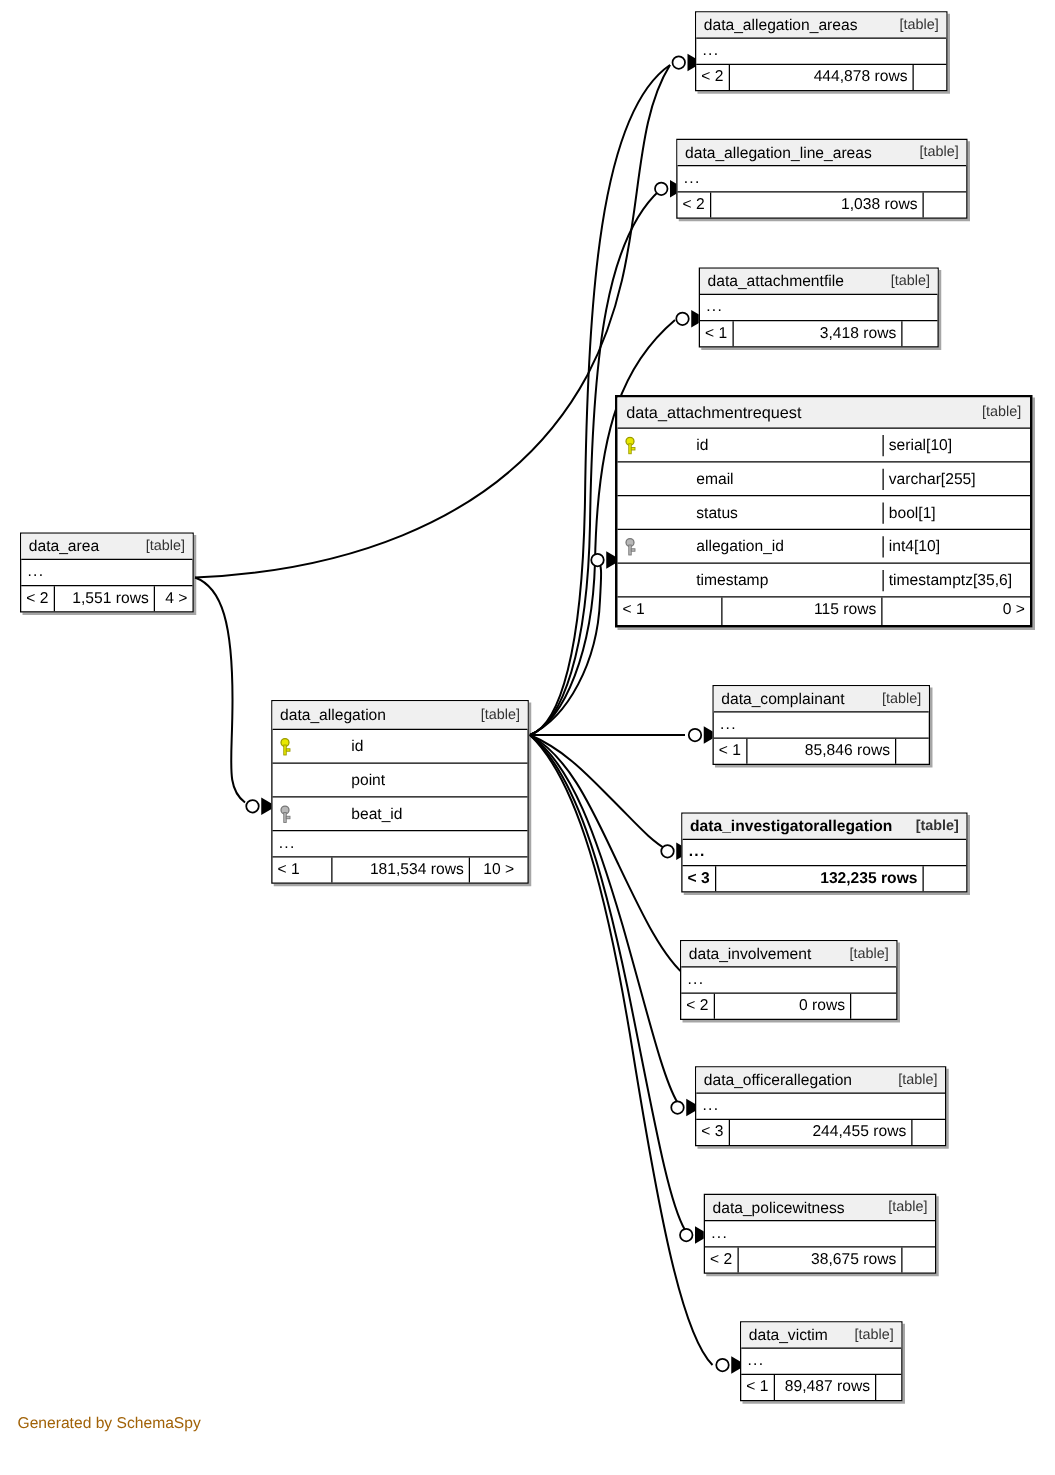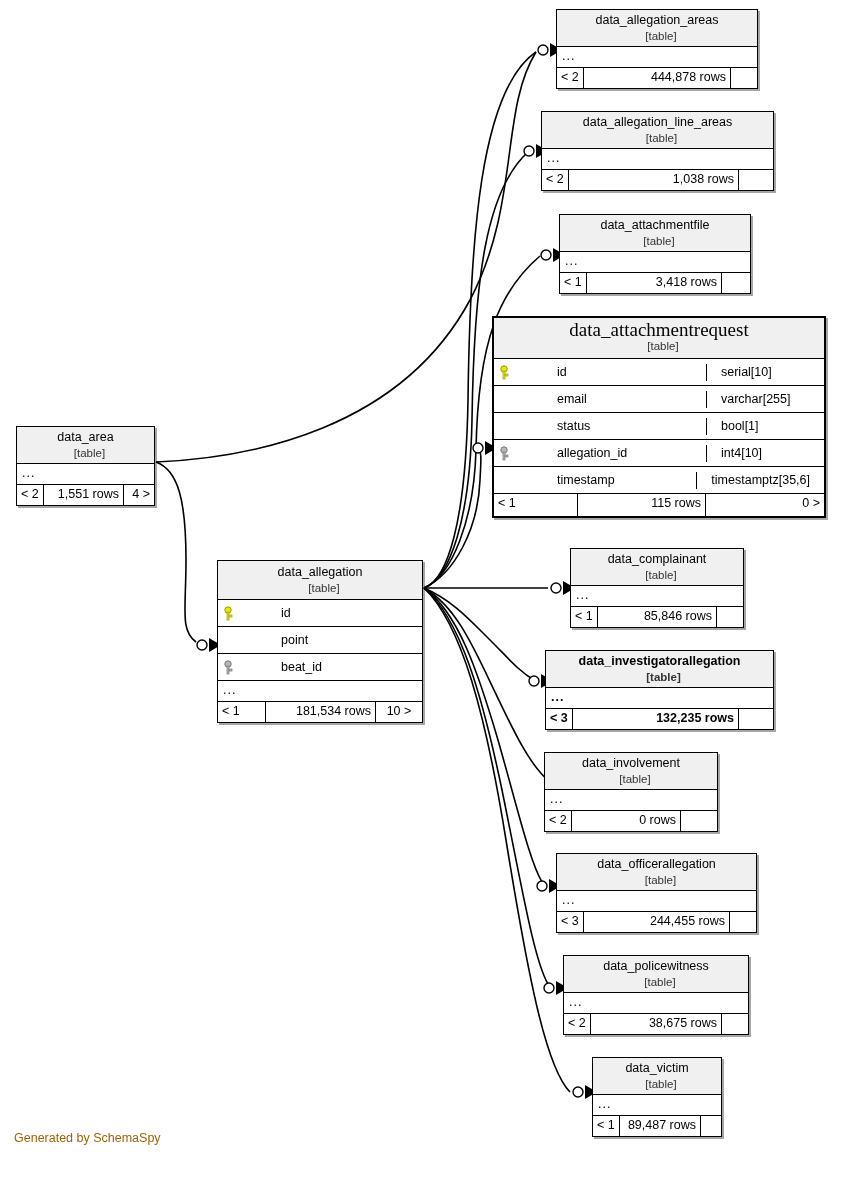--- a/index.html
+++ b/index.html
@@ -4,29 +4,29 @@
 <style>
   html,body{margin:0;padding:0;background:#ffffff;}
   body{width:844px;height:1180px;font-family:"Liberation Sans",sans-serif;color:#000;}
   #stage{position:relative;width:844px;height:1180px;overflow:hidden;}
   svg#edges{position:absolute;left:0;top:0;width:844px;height:1180px;}
   .tbl{position:absolute;border:1px solid #000;background:#fff;box-sizing:border-box;
        box-shadow:2px 2px 0 rgba(0,0,0,.35);}
   .tbl.thick{border:2px solid #000;}
   .hdr{display:flex;align-items:center;justify-content:space-between;
        background:#f0f0f0;border-bottom:1px solid #000;padding:2px 6px;
-       font-size:12.5px;line-height:16px;white-space:nowrap;flex-direction:column;}
+       font-size:12.5px;line-height:16px;white-space:nowrap;}
   .hdr .nm{font-size:12.5px;}
   .hdr .tag{font-size:11.5px;color:#333;padding-left:8px;}
   .hdr.big{font-size:13.5px;padding:4px 7px;}
-  .hdr.big .nm{font-size:19px;font-family:Liberation Serif, serif;}
+  .hdr.big .nm{font-size:13px;}
   .col{display:flex;align-items:center;border-bottom:1px solid #000;
        font-size:12.5px;line-height:17px;height:27px;box-sizing:border-box;}
   .col .cname{flex:1;display:flex;align-items:center;padding-left:6px;white-space:nowrap;gap:40px;}
-  .col .ctype{border-left:1px solid #000;padding:0 14px;white-space:nowrap;
+  .col .ctype{border-left:1px solid #000;padding:0 4px;white-space:nowrap;
               box-sizing:border-box;min-width:118px;}
   .ell{display:flex;align-items:center;padding:1px 5px 4px 5px;height:21px;
        border-bottom:1px solid #000;font-size:12.5px;box-sizing:border-box;
        letter-spacing:1px;color:#000;}
   .ftr{display:flex;font-size:12.5px;line-height:18px;height:20px;box-sizing:border-box;}
   .ftr > div{box-sizing:border-box;padding:0 4px;white-space:nowrap;}
   .ftr .f1{text-align:left;border-right:1px solid #000;}
   .ftr .f2{flex:1;text-align:right;border-right:1px solid #000;}
   .ftr .f3{text-align:right;}
   .keyicon{width:13px;height:15px;margin-right:4px;flex:0 0 13px;}

